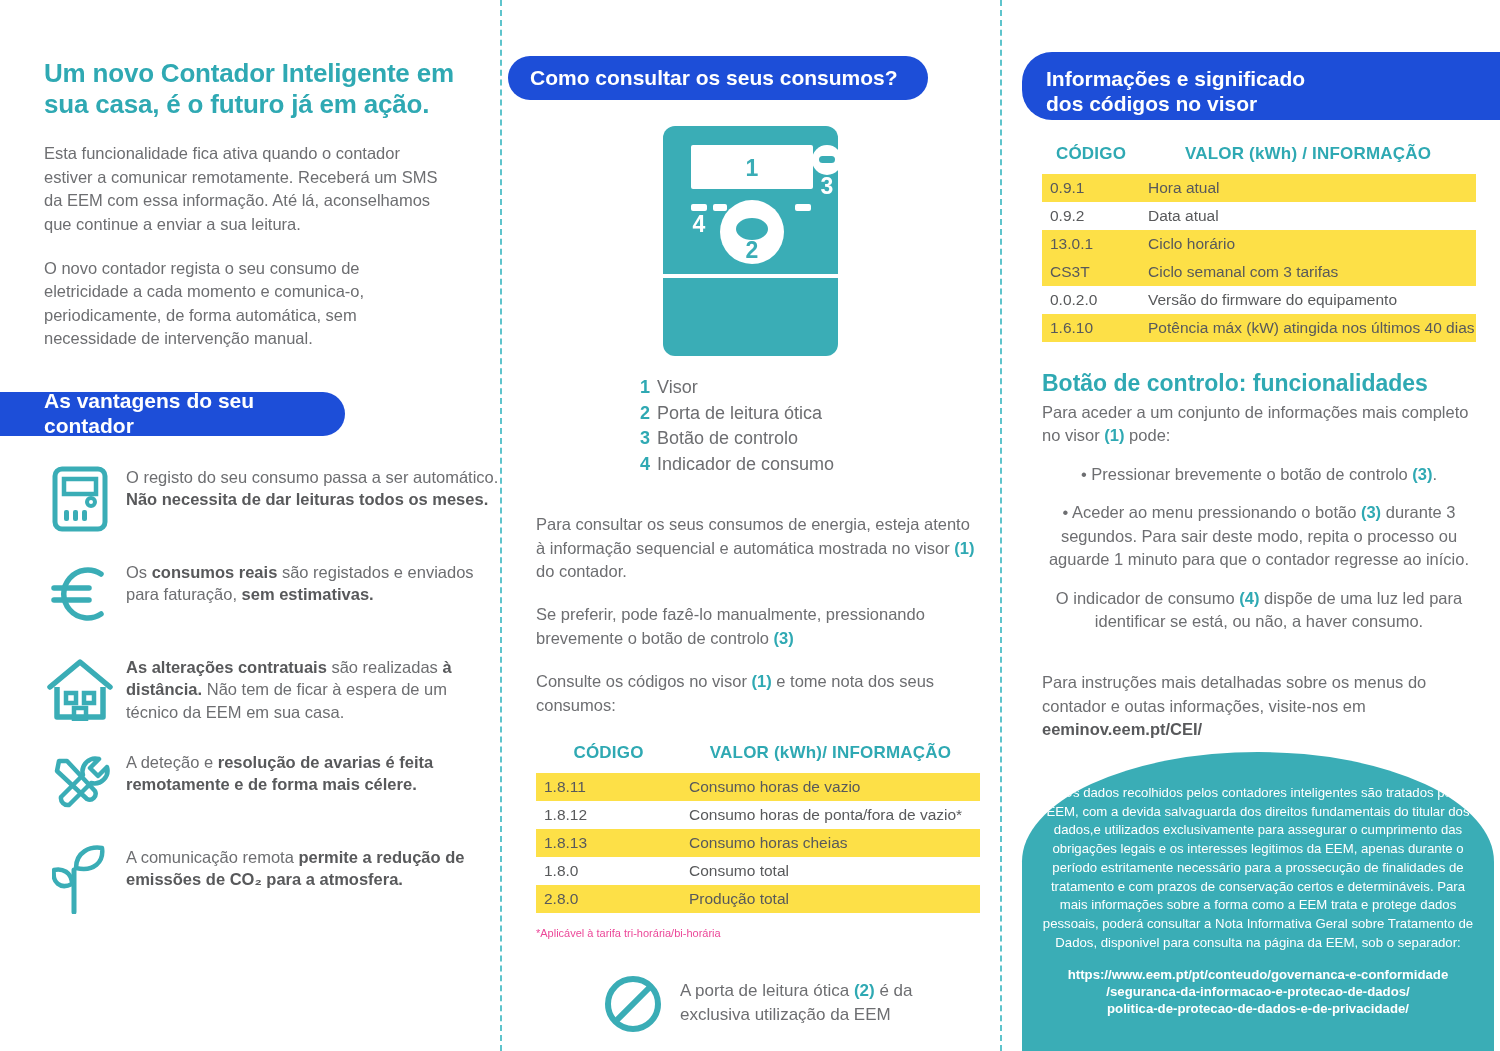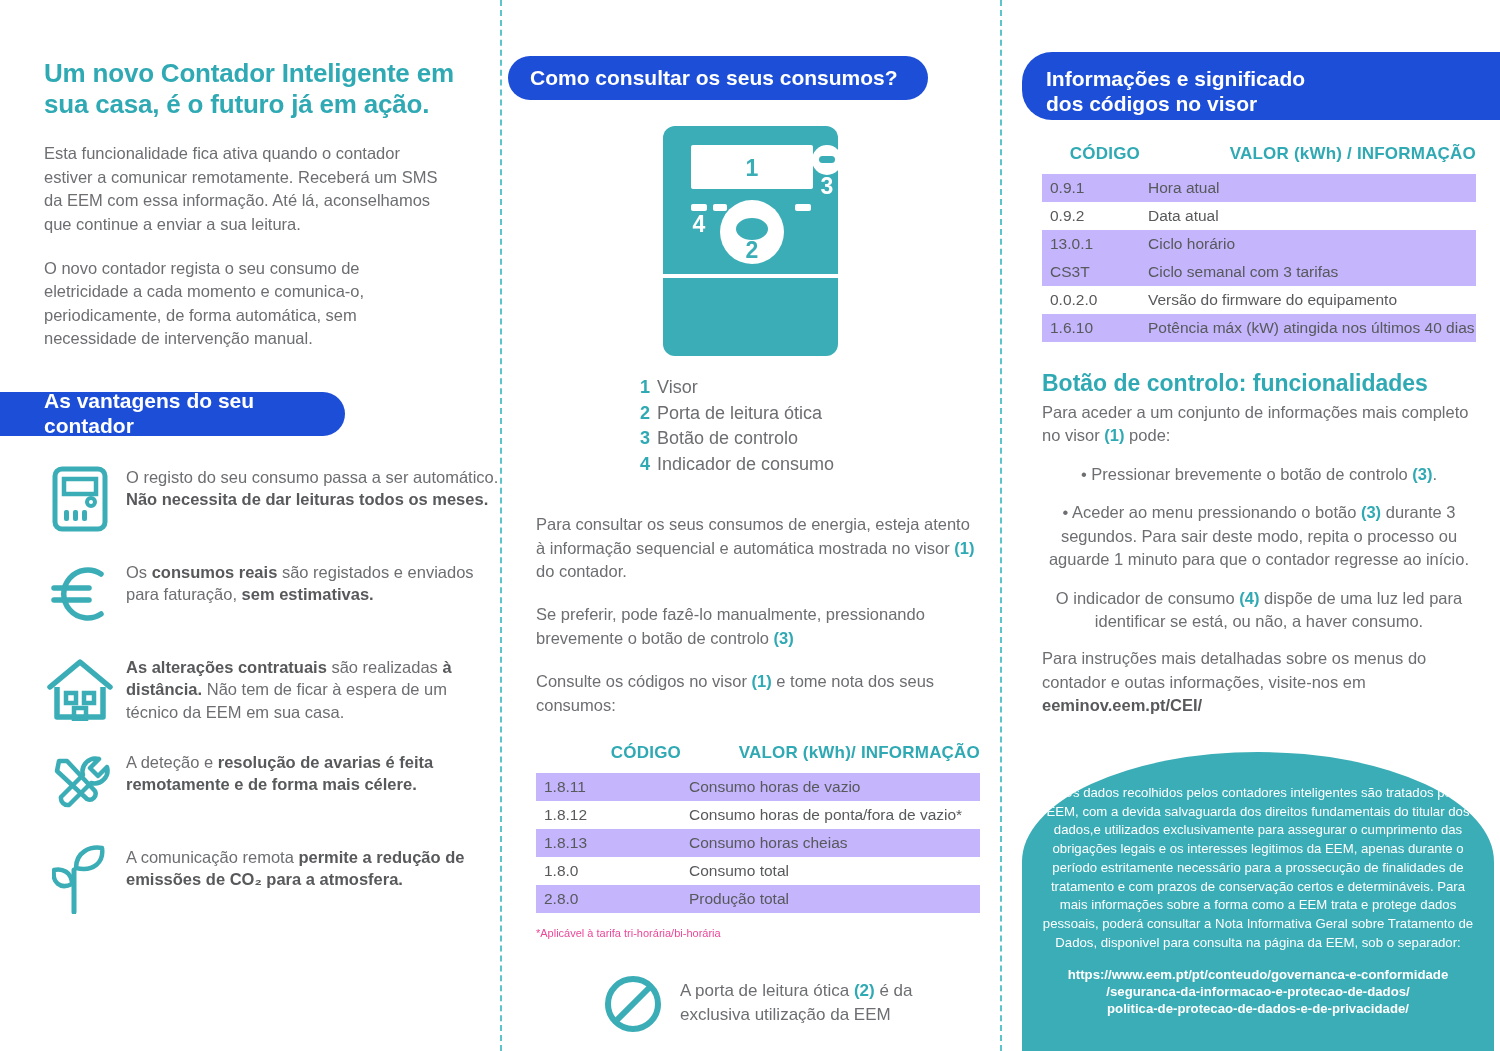--- a/index.html
+++ b/index.html
@@ -123,30 +123,30 @@
     width: 17px;
     min-width: 17px;
   }
 
   
   .tbl { width: 100%; border-collapse: collapse; }
   .tbl th {
     color: #2fa9b3;
     font-size: 17px;
     font-weight: bold;
-    text-align: right;
+    text-align: center;
     padding: 0 0 10px 0;
     letter-spacing: 0.2px;
   }
   .tbl td {
     color: #58595b;
     font-size: 15.5px;
     padding: 5px 0 5px 8px;
   }
-  .tbl tr.alt td { background: #c4b5fd; }
+  .tbl tr.alt td { background: #fde047; }
 
   .foot-note {
     color: #ec4899;
     font-size: 11px;
     margin-top: 14px;
   }
 
   
   .ban-row {
     display: flex;
@@ -455,21 +455,21 @@
       </p>
 
       <p class="body-text right-p">
         <span>• Aceder ao menu pressionando o botão </span><span class="tealnum">(3)</span><span> durante 3 segundos. Para sair deste modo, repita o processo ou aguarde 1 minuto para que o contador regresse ao início.</span>
       </p>
 
       <p class="body-text right-p">
         <span>O indicador de consumo </span><span class="tealnum">(4)</span><span> dispõe de uma luz led para identificar se está, ou não, a haver consumo.</span>
       </p>
 
-      <p class="body-text" style="margin-top:14px;">
+      <p class="body-text" style="margin-top:38px;">
         <span>Para instruções mais detalhadas sobre os menus do contador e outas informações, visite-nos em </span><b>eeminov.eem.pt/CEI/</b>
       </p>
     </div>
   </div>
 
   <div class="dome">
     <div>* Os dados recolhidos pelos contadores inteligentes são tratados pela EEM, com a devida salvaguarda dos direitos fundamentais do titular dos dados,e utilizados exclusivamente para assegurar o cumprimento das obrigações legais e os interesses legitimos da EEM, apenas durante o período estritamente necessário para a prossecução de finalidades de tratamento e com prazos de conservação certos e determináveis. Para mais informações sobre a forma como a EEM trata e protege dados pessoais, poderá consultar a Nota Informativa Geral sobre Tratamento de Dados, disponivel para consulta na página da EEM, sob o separador:</div>
     <div class="url">
       <div>https://www.eem.pt/pt/conteudo/governanca-e-conformidade</div>
       <div>/seguranca-da-informacao-e-protecao-de-dados/</div>

